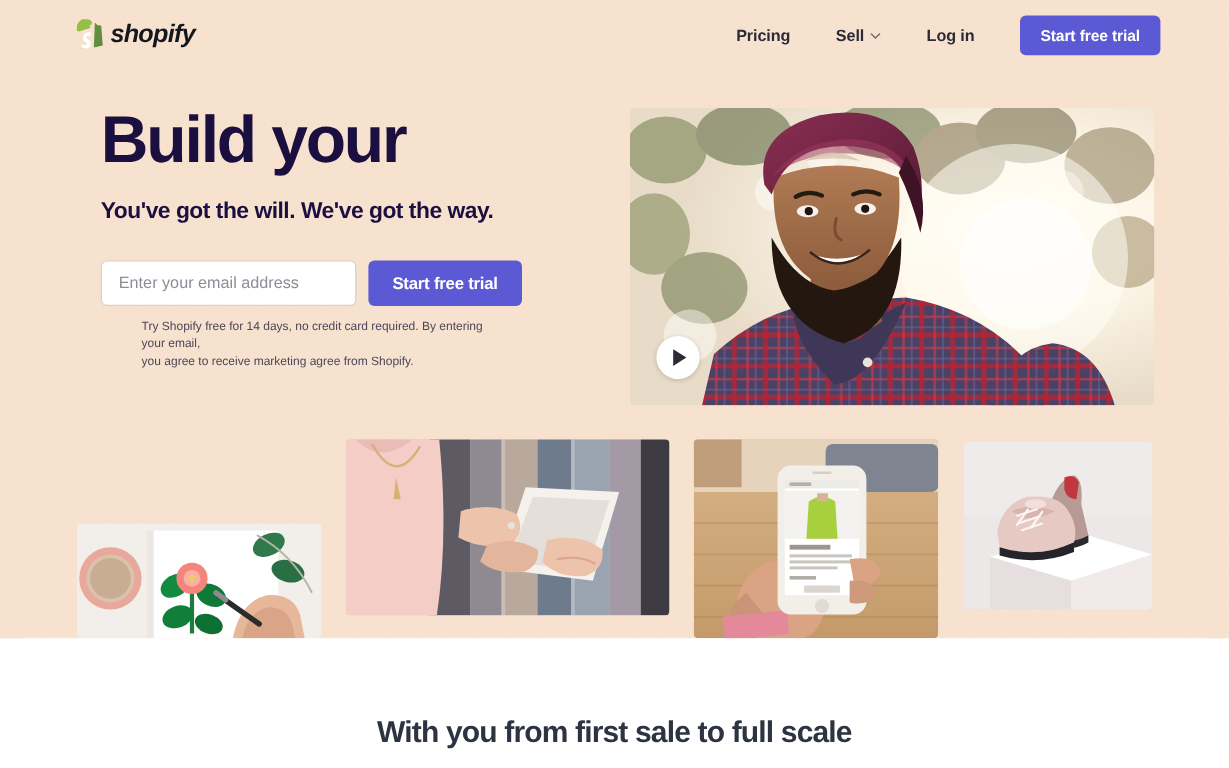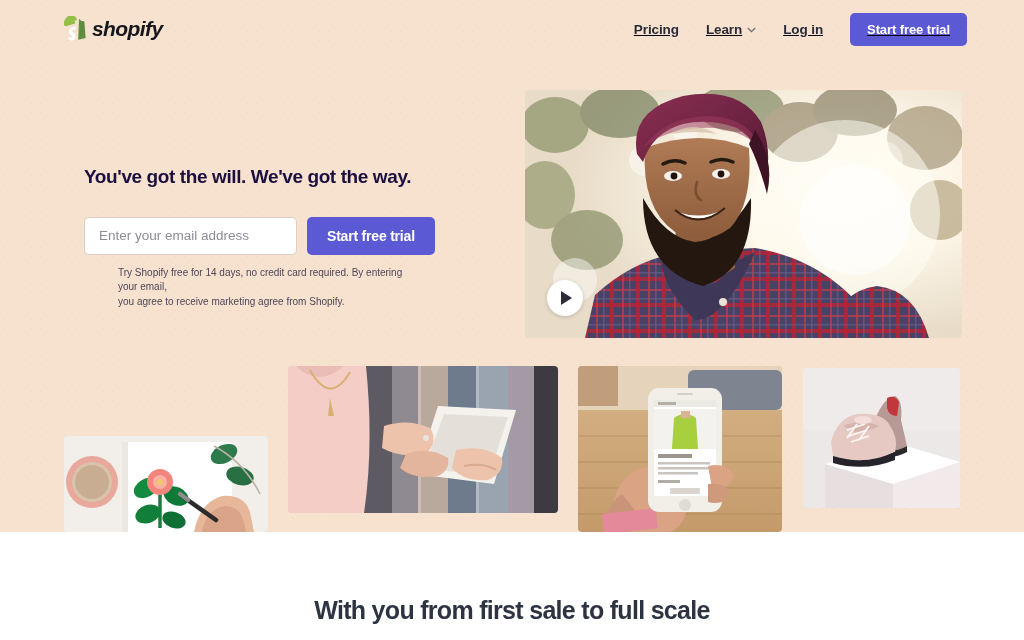--- a/index.html
+++ b/index.html
@@ -30,21 +30,21 @@
     display:flex; align-items:center; gap:6px;
   }
   .logo-bag { width:22px; height:26px; display:block; }
   .logo-word {
     font-size:21px; font-weight:bold; color:#16161d;
     letter-spacing:-0.6px; font-style:italic;
     font-family:"Liberation Sans", sans-serif;
   }
 
   .nav-left { position:absolute; left:176px; top:19px; display:flex; gap:26px; }
-  .nav-right { position:absolute; right:57px; top:13px; display:flex; align-items:center; gap:27px;text-decoration:underline; }
+  .nav-right { position:absolute; right:57px; top:13px; display:flex; align-items:center; gap:38px; }
 
   .nav-item {
     display:flex; align-items:center; gap:5px;
     font-size:13.5px; font-weight:bold; color:#2b2b38;
     cursor:pointer; white-space:nowrap; letter-spacing:-0.1px;
   }
   .chev { width:9px; height:6px; display:block; opacity:0.65; }
 
   .btn-trial {
     background:#5c59d4; color:#ffffff;
@@ -144,35 +144,35 @@
       </svg>
       <span class="logo-word">shopify</span>
     </div>
 
 
     <div class="nav-right">
       <div class="nav-item">
         <span>Pricing</span>
       </div>
       <div class="nav-item">
-        <span>Learn</span>
+        <span>Sell</span>
         <svg class="chev" viewBox="0 0 10 7">
             <path d="M1 1.5L5 5.5L9 1.5" stroke="#2b2b38" stroke-width="1.4" fill="none" stroke-linecap="round"></path>
           </svg>
       </div>
       <div class="nav-item">
         <span>Log in</span>
       </div>
       <button class="btn-trial">Start free trial</button>
     </div>
   </div>
 
   <div class="hero-left">
     <h1 class="hero-title">
-      <br>
+      <span>Build your</span><br>
     </h1>
     <div class="hero-sub">You've got the will. We've got the way.</div>
 
     <div class="form-row">
       <input class="email-input" type="email" placeholder="Enter your email address" style="">
       <button class="btn-trial-lg">Start free trial</button>
     </div>
 
     <div class="disclaimer">
       <span>Try Shopify free for 14 days, no credit card required. By entering your email,</span><br>

